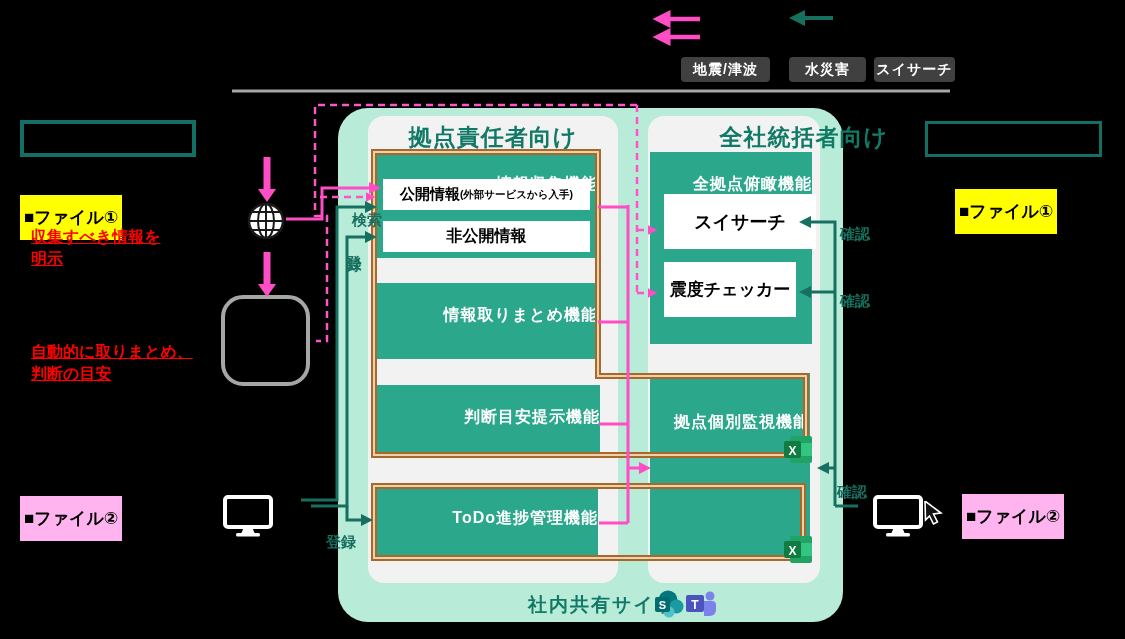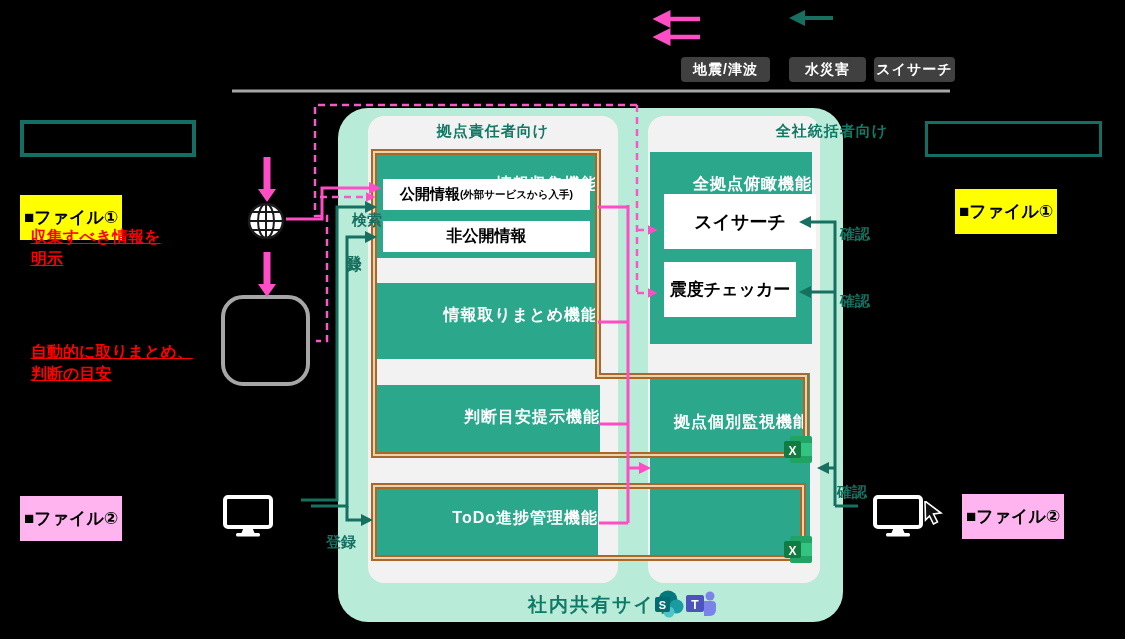--- a/index.html
+++ b/index.html
@@ -15,21 +15,21 @@
   
   .hl{font-weight:bold;font-size:17px;color:#000;padding:12px 4px;line-height:21px;white-space:nowrap;}
   .hl-yellow{background:#ffff00;}
   .hl-pink{background:#ffb3ef;}
   
   .rednote{color:#ff0000;font-weight:bold;font-size:16px;line-height:1.35;
            text-decoration:underline;white-space:nowrap;}
   
   .mint{background:#b9ebd9;border-radius:30px;}
   .panel{background:#f2f2f2;border-radius:16px;}
-  .paneltitle{color:#117a67;font-weight:bold;font-size:15px;text-align:center;letter-spacing:1px;}
+  .paneltitle{color:#117a67;font-weight:bold;font-size:23px;text-align:center;letter-spacing:1px;}
   .greenbox{background:#2ba78c;box-sizing:border-box;}
   .greenbox .gtitle{color:#fff;font-weight:bold;font-size:16px;text-align:right;
                     padding-top:4px;letter-spacing:1px;margin-top:18px;}
   .whitebox{background:#fff;display:flex;align-items:center;justify-content:center;
             color:#000;font-weight:bold;}
   .flowlabel{color:#17705f;font-weight:bold;font-size:15px;white-space:nowrap;}
   .vertical{writing-mode:vertical-rl;text-orientation:upright;letter-spacing:2px;}
   .footerlabel{color:#117a67;font-weight:bold;font-size:19px;letter-spacing:2px;white-space:nowrap;}
   svg{display:block;}
   #connectors{pointer-events:none;}

